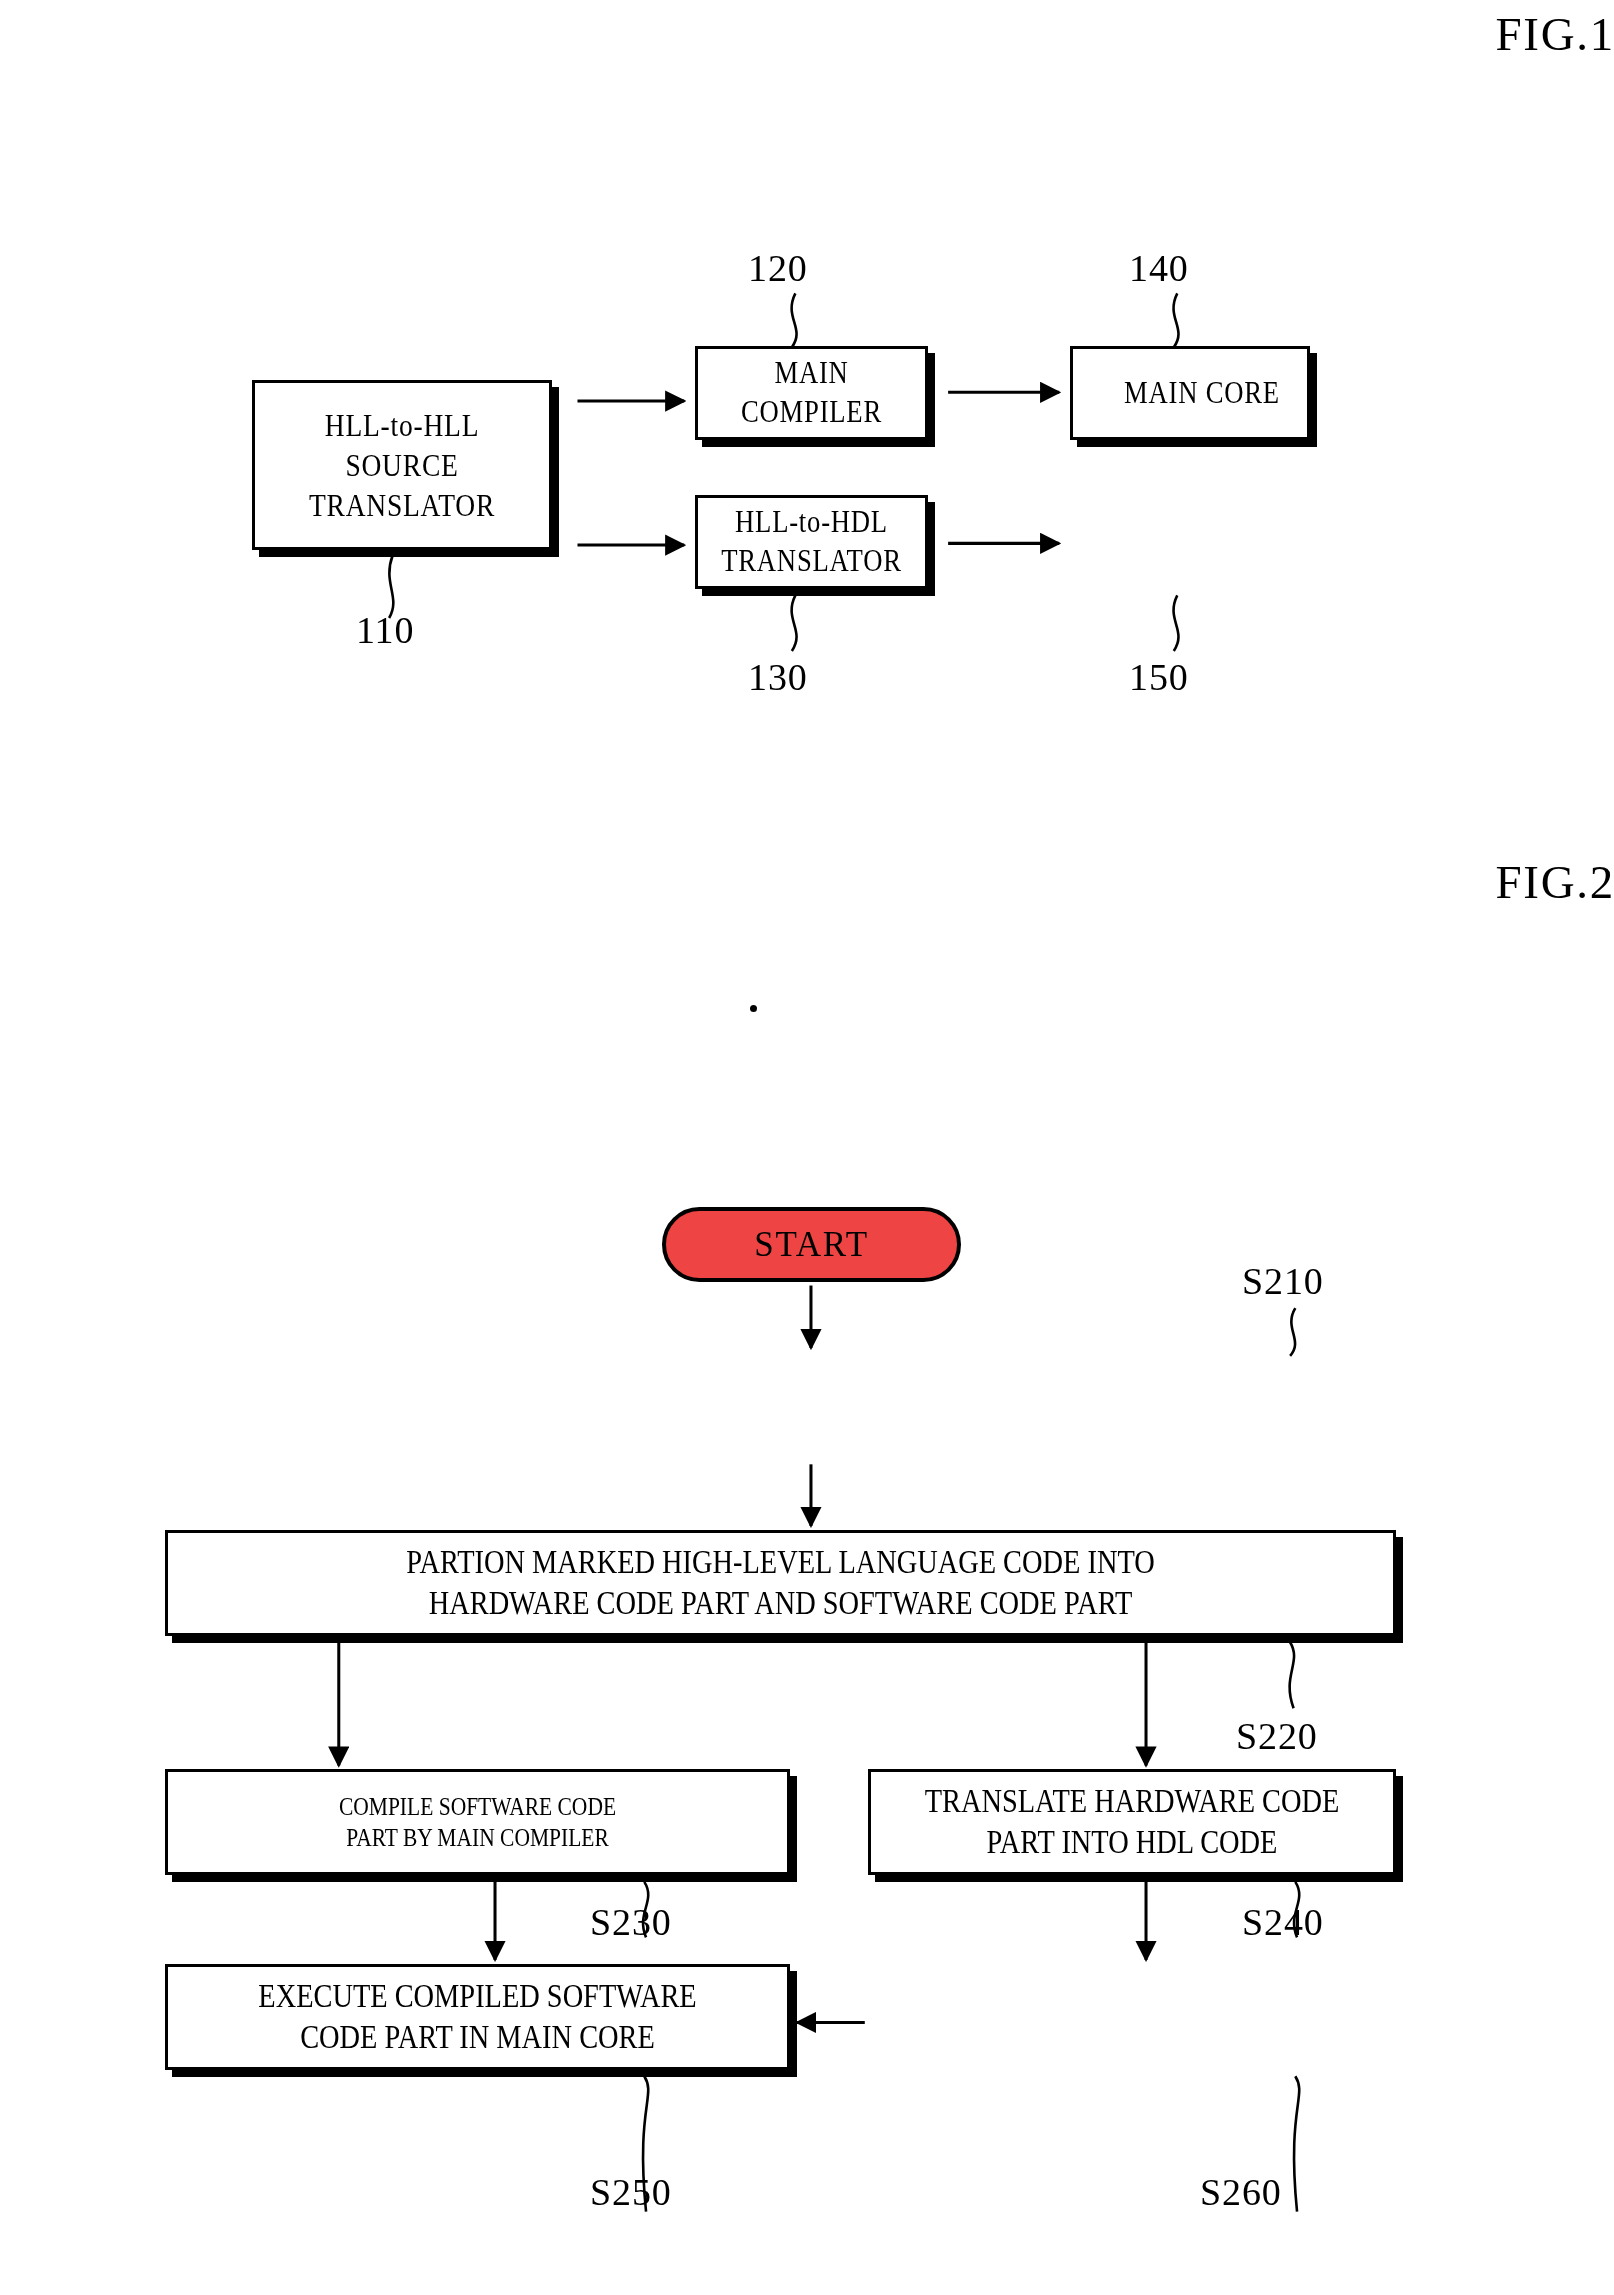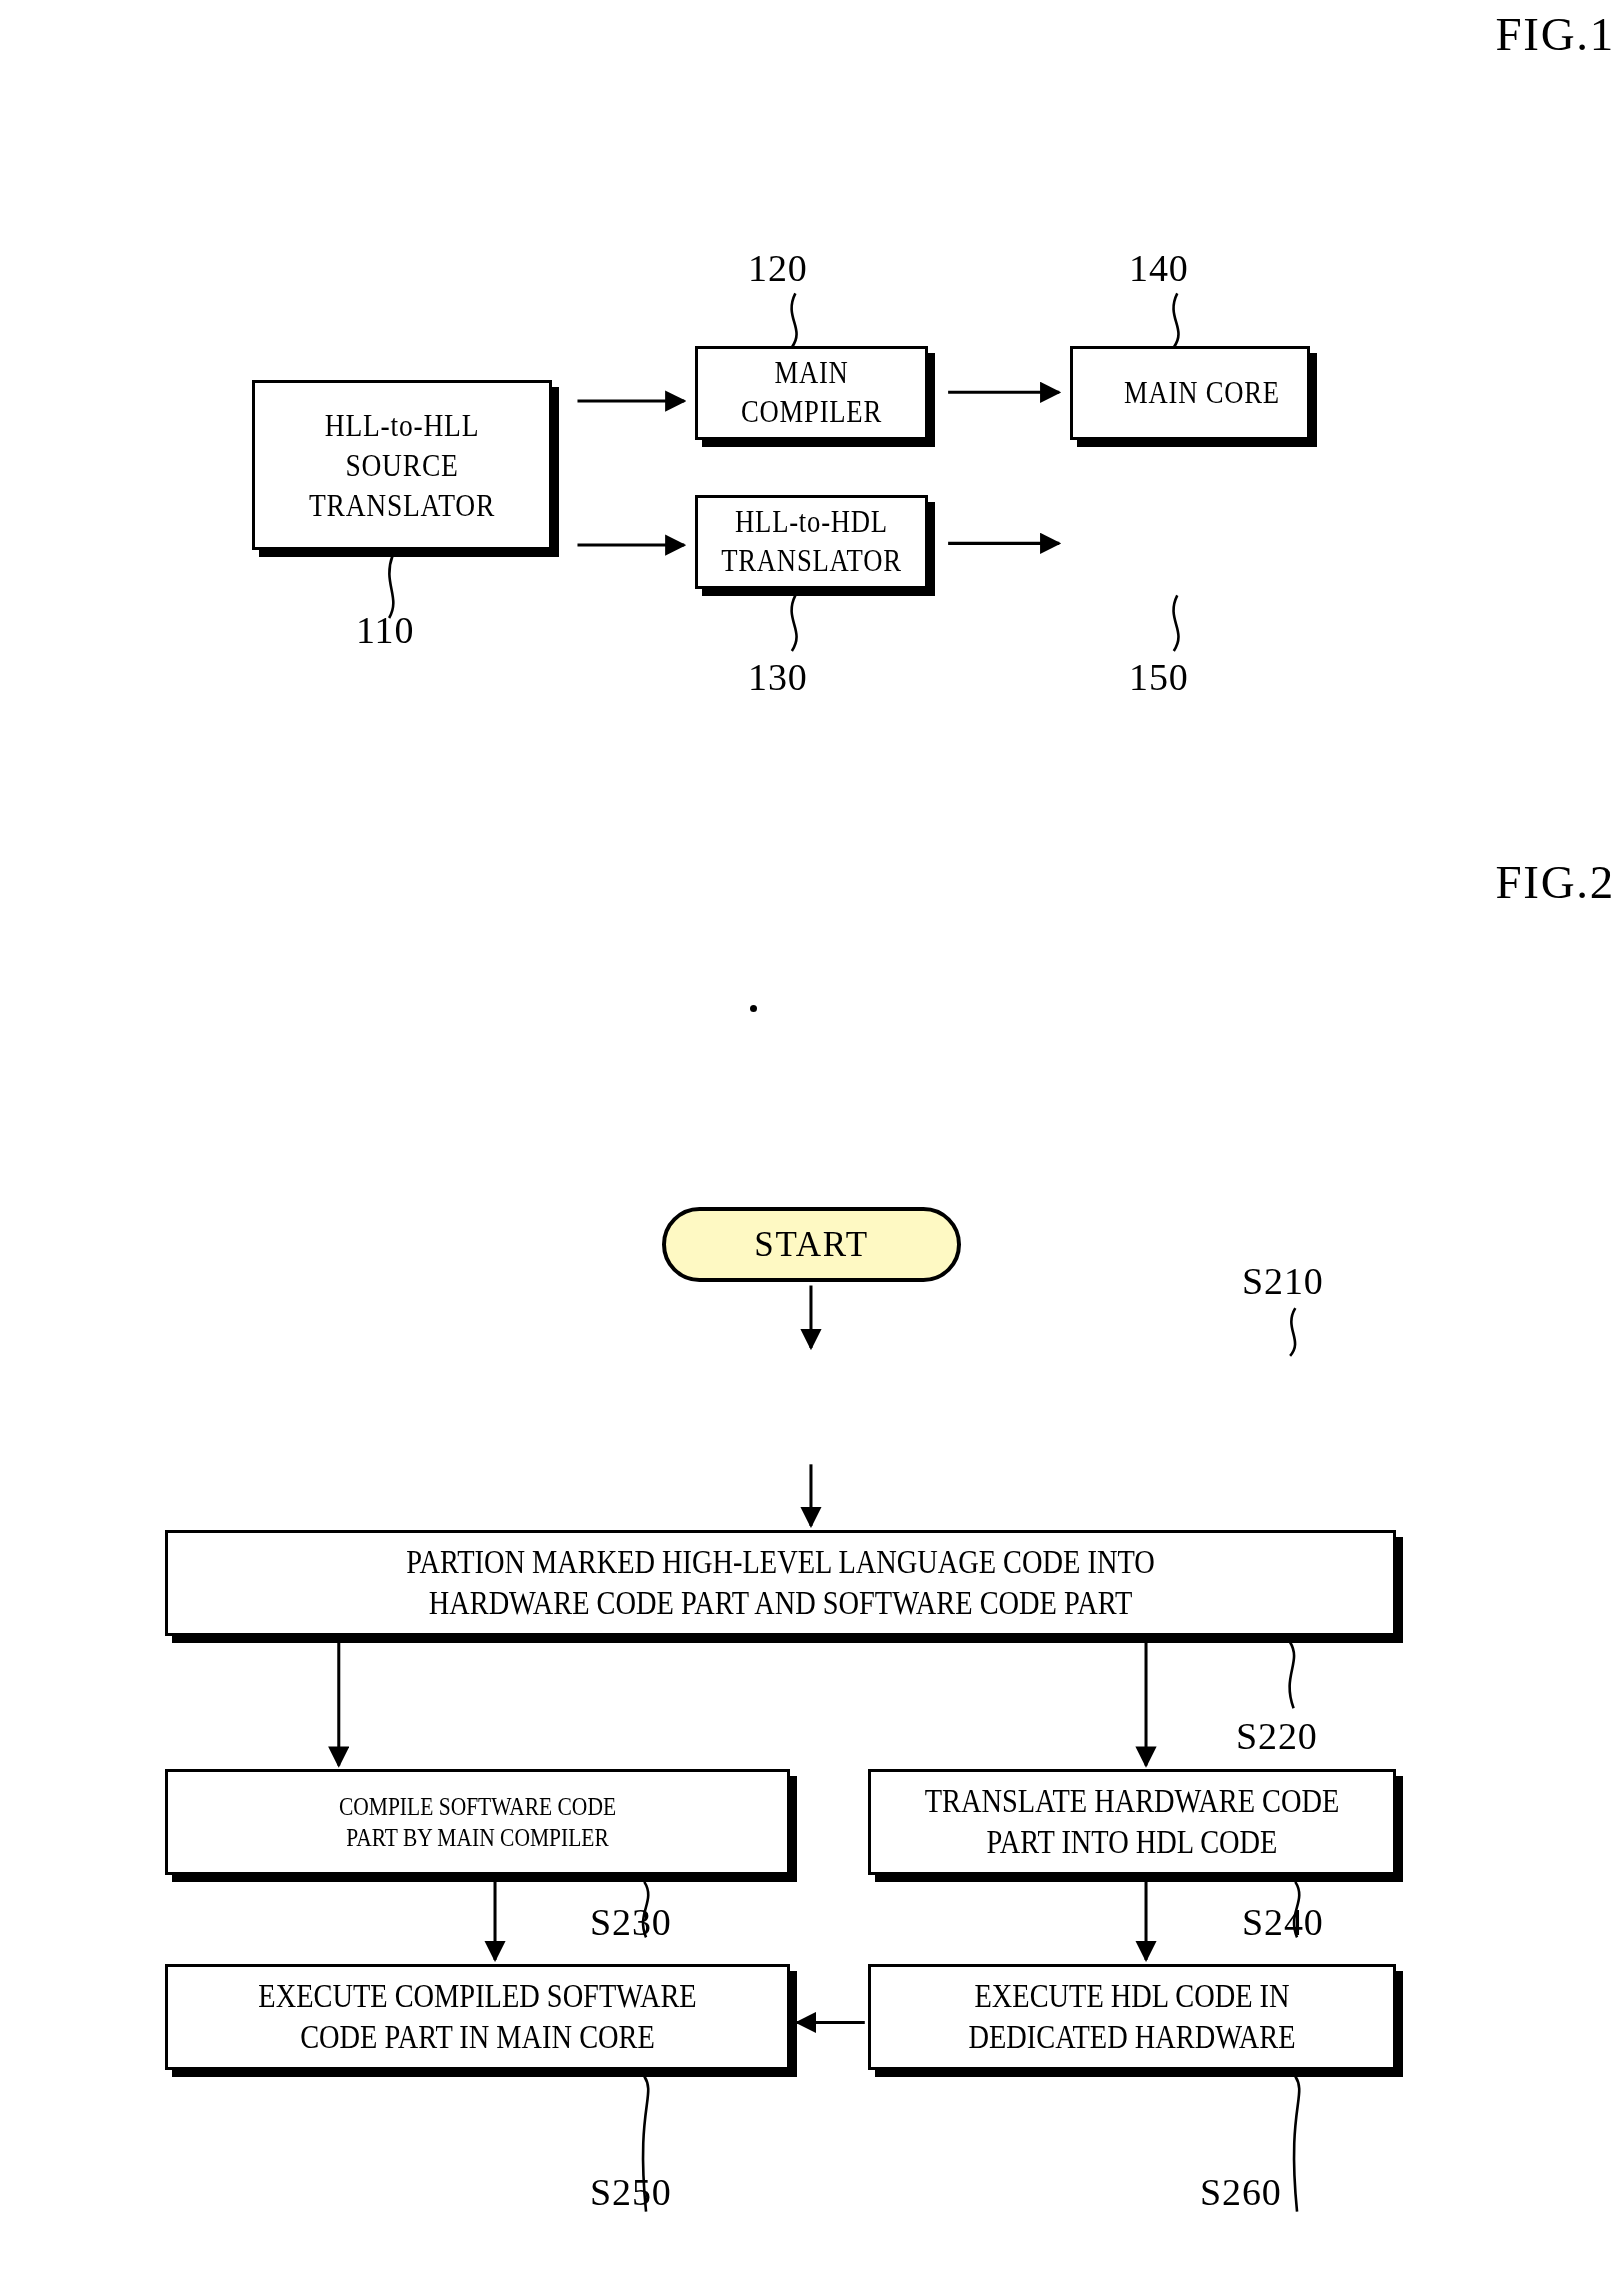--- a/index.html
+++ b/index.html
@@ -65,21 +65,21 @@
   #box-150 { left: 1070px; top: 495px; width: 240px; height: 94px; font-size: 31px; letter-spacing: 0.9px; }
 
   
   #start-node {
     position: absolute;
     left: 662px; top: 1207px;
     width: 299px; height: 75px;
     box-sizing: border-box;
     border: 4.3px solid #000;
     border-radius: 42px;
-    background: #fef9c3;
+    background: #ef4444;
     display: flex; align-items: center; justify-content: center;
     font-size: 35px;
     letter-spacing: 1.7px;
     font-family: "Liberation Serif", "DejaVu Serif", serif;
   }
 
   
   #box-s210 { left: 165px;  top: 1352px; width: 1231px; height: 106px; font-size: 33px; }
   #box-s220 { left: 165px;  top: 1530px; width: 1231px; height: 106px; font-size: 33px; }
   #box-s230 { left: 165px;  top: 1769px; width: 625px;  height: 106px; font-size: 25px; }
@@ -196,26 +196,20 @@
     </span>
   </div>
 
   <div class="box" id="box-s250">
     <span class="lines">
       <span>EXECUTE COMPILED SOFTWARE</span>
       <span>CODE PART IN MAIN CORE</span>
     </span>
   </div>
 
-  <div class="box" id="box-s260">
-    <span class="lines">
-      <span>EXECUTE HDL CODE IN</span>
-      <span>DEDICATED HARDWARE</span>
-    </span>
-  </div>
 
   <div class="ref" id="ref-s210">S210</div>
   <div class="ref" id="ref-s220">S220</div>
   <div class="ref" id="ref-s230">S230</div>
   <div class="ref" id="ref-s240">S240</div>
   <div class="ref" id="ref-s250">S250</div>
   <div class="ref" id="ref-s260">S260</div>
 
   <svg id="connectors" viewBox="0 0 1860 2644">
     <defs>

